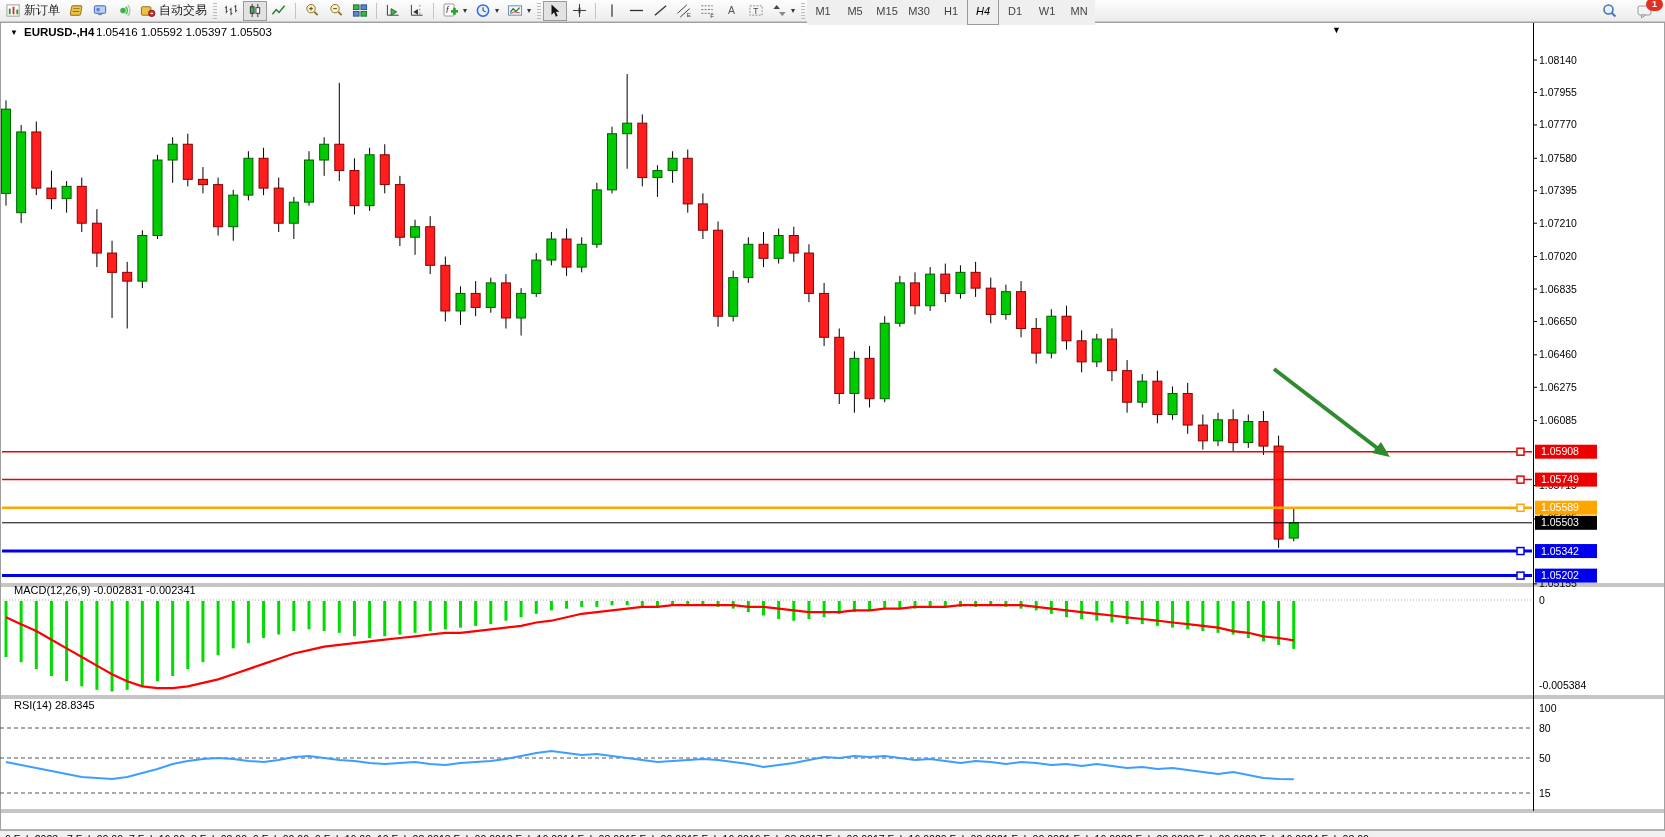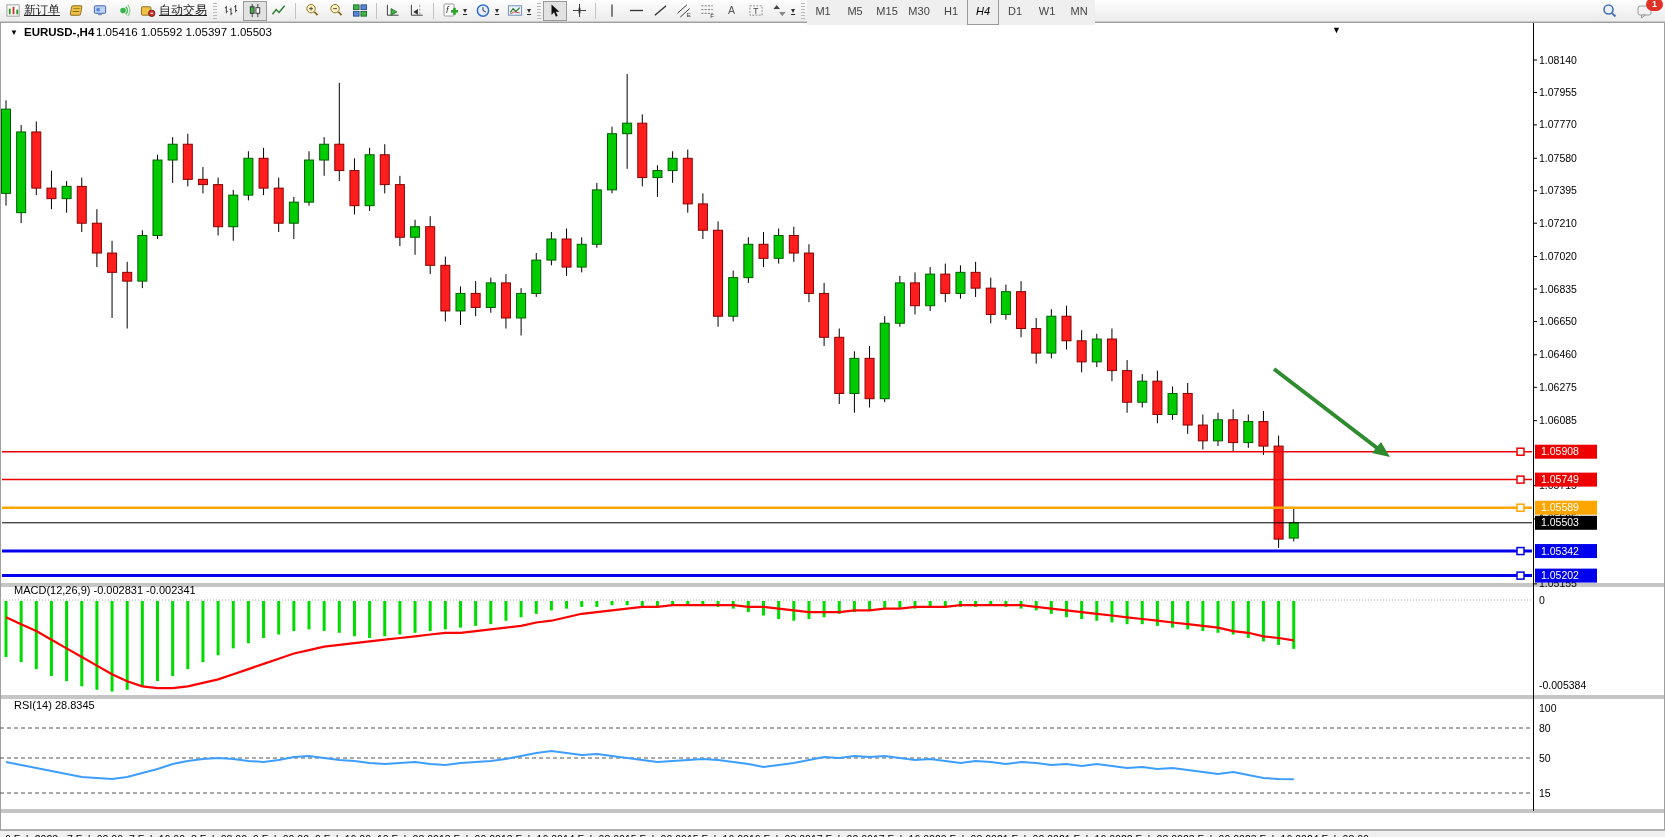--- a/index.html
+++ b/index.html
@@ -6,21 +6,21 @@
   .screen{position:relative;width:1665px;height:837px;background:#f0f0f0;overflow:hidden;
           font-family:"Liberation Sans",sans-serif;}
   
   .toolbar{position:absolute;top:0;left:0;width:1665px;height:22px;display:flex;align-items:center;
            background:linear-gradient(#fdfdfd,#ececec);border-bottom:1px solid #c9c9c9;z-index:10;
            padding-left:2px;box-sizing:border-box;}
   .tb-group{display:flex;align-items:center;height:22px;}
   .tb-sep{width:1px;height:16px;background:#c4c4c4;margin:0 4px;flex:0 0 auto;}
   .tb-grip{width:4px;height:16px;margin:0 2px;background:repeating-linear-gradient(#bbb 0 1px,transparent 1px 3px);flex:0 0 auto;}
   .tb-btn{height:20px;min-width:24px;display:flex;align-items:center;justify-content:center;gap:3px;
-          border:1px solid transparent;background:transparent;font-size:12px;color:#222;padding:0 3px;cursor:default;text-decoration:underline;}
+          border:1px solid transparent;background:transparent;font-size:12px;color:#222;padding:0 3px;cursor:default;}
   .tb-btn.active{background:#e2e2e2;border-color:#9a9a9a;}
   .tb-btn .caret{font-size:8px;color:#333;margin-left:1px;}
   .tf-btn{height:28px;width:32px;display:flex;align-items:center;justify-content:center;
           border:1px solid transparent;font-size:11px;color:#444;cursor:default;}
   .tf-btn.active{background:#eee;border-color:#9a9a9a;color:#000;font-style:italic;}
   .tb-right{margin-left:auto;display:flex;align-items:center;padding-right:8px;gap:10px;}
   .notif{position:relative;}
   .badge{position:absolute;top:-4px;right:-7px;min-width:13px;height:13px;border-radius:7px;background:#e03224;
          color:#fff;font-size:9px;font-weight:bold;display:flex;align-items:center;justify-content:center;padding:0 2px;}
   

